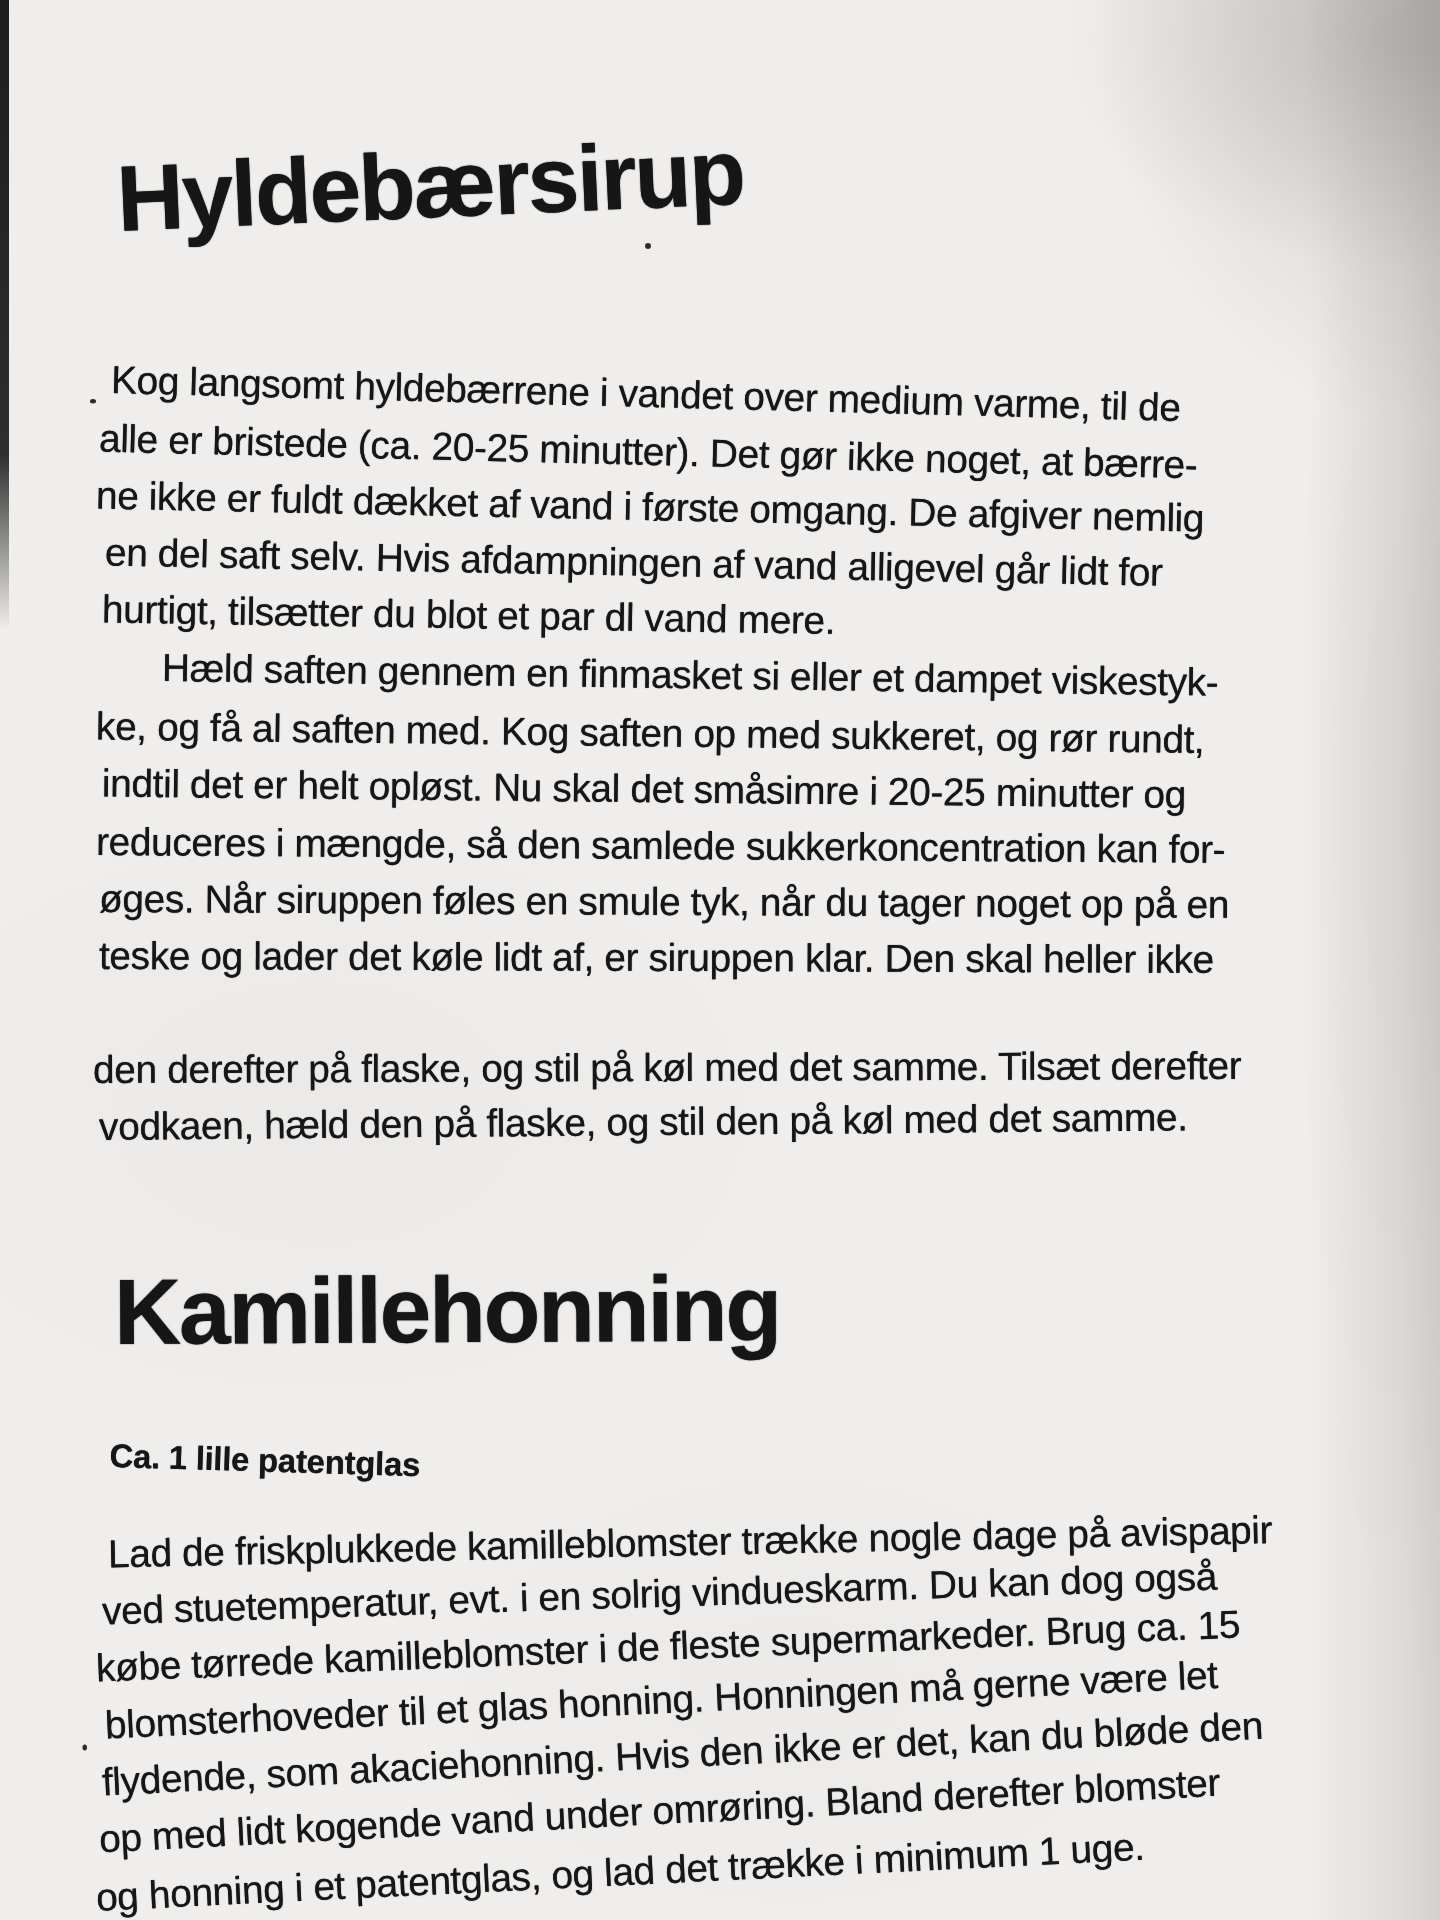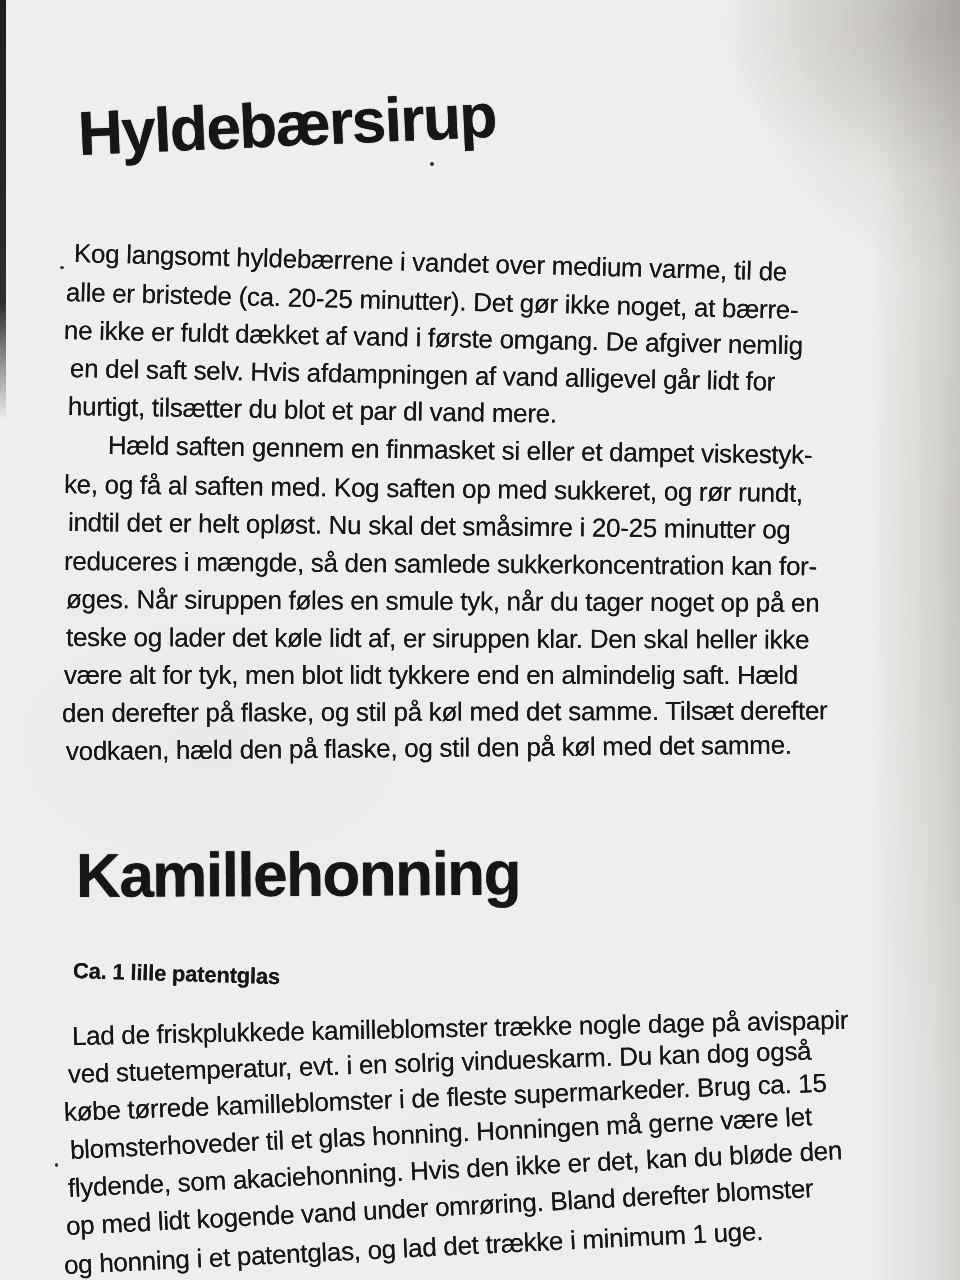--- a/index.html
+++ b/index.html
@@ -67,21 +67,20 @@
   <div class="body-line" style="left:66px;  top:279px; transform:rotate(1.4deg);">alle er bristede (ca. 20-25 minutter). Det gør ikke noget, at bærre-</div>
   <div class="body-line" style="left:64px;  top:317px; transform:rotate(1.2deg);">ne ikke er fuldt dækket af vand i første omgang. De afgiver nemlig</div>
   <div class="body-line" style="left:70px;  top:355px; transform:rotate(1.1deg);">en del saft selv. Hvis afdampningen af vand alligevel går lidt for</div>
   <div class="body-line" style="left:68px;  top:393px; transform:rotate(0.9deg);">hurtigt, tilsætter du blot et par dl vand mere.</div>
   <div class="body-line" style="left:108px; top:432px; transform:rotate(0.8deg);">Hæld saften gennem en finmasket si eller et dampet viskestyk-</div>
   <div class="body-line" style="left:64px;  top:471px; transform:rotate(0.7deg);">ke, og få al saften med. Kog saften op med sukkeret, og rør rundt,</div>
   <div class="body-line" style="left:68px;  top:509px; transform:rotate(0.6deg);">indtil det er helt opløst. Nu skal det småsimre i 20-25 minutter og</div>
   <div class="body-line" style="left:64px;  top:548px; transform:rotate(0.4deg);">reduceres i mængde, så den samlede sukkerkoncentration kan for-</div>
   <div class="body-line" style="left:66px;  top:586px; transform:rotate(0.3deg);">øges. Når siruppen føles en smule tyk, når du tager noget op på en</div>
   <div class="body-line" style="left:66px;  top:624px; transform:rotate(0.2deg);">teske og lader det køle lidt af, er siruppen klar. Den skal heller ikke</div>
-  <div class="body-line" style="left:64px;  top:662px; transform:rotate(0deg);">være alt for tyk, men blot lidt tykkere end en almindelig saft. Hæld</div>
   <div class="body-line" style="left:62px;  top:700px; transform:rotate(-0.2deg);">den derefter på flaske, og stil på køl med det samme. Tilsæt derefter</div>
   <div class="body-line" style="left:66px;  top:738px; transform:rotate(-0.5deg);">vodkaen, hæld den på flaske, og stil den på køl med det samme.</div>
 
   <div class="h1" style="left:76px; top:845px; transform:rotate(-0.3deg);">Kamillehonning</div>
 
   <div class="yield" style="left:73px; top:960px; transform:rotate(1.7deg);">Ca. 1 lille patentglas</div>
 
   <div class="body-line" style="left:72px; top:1023px; transform:rotate(-1.2deg);">Lad de friskplukkede kamilleblomster trække nogle dage på avispapir</div>
   <div class="body-line" style="left:68px; top:1061px; transform:rotate(-1.8deg);">ved stuetemperatur, evt. i en solrig vindueskarm. Du kan dog også</div>
   <div class="body-line" style="left:64px; top:1099px; transform:rotate(-2.2deg);">købe tørrede kamilleblomster i de fleste supermarkeder. Brug ca. 15</div>

